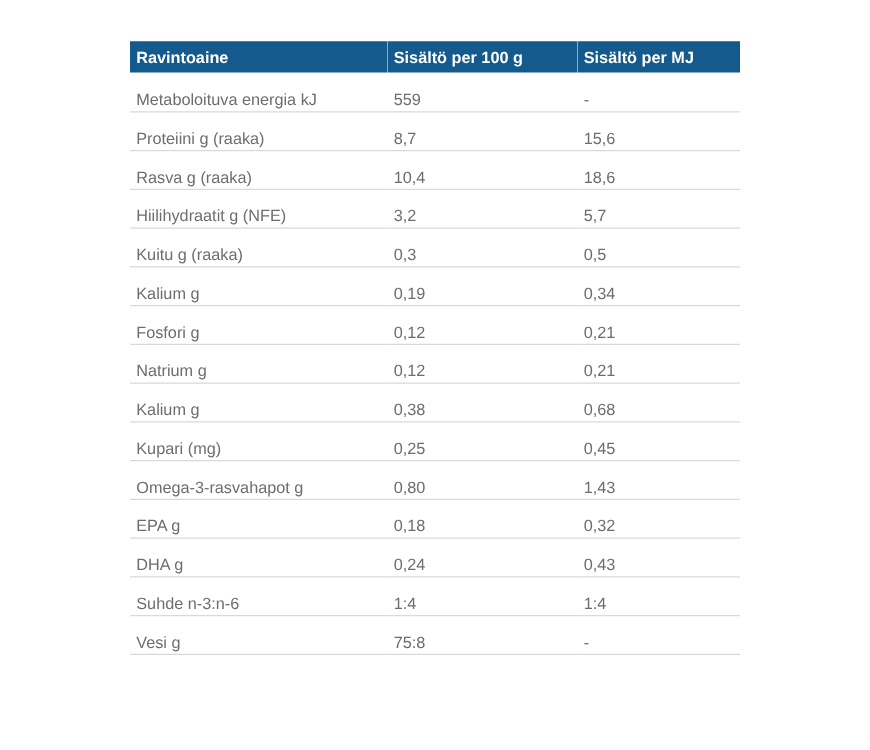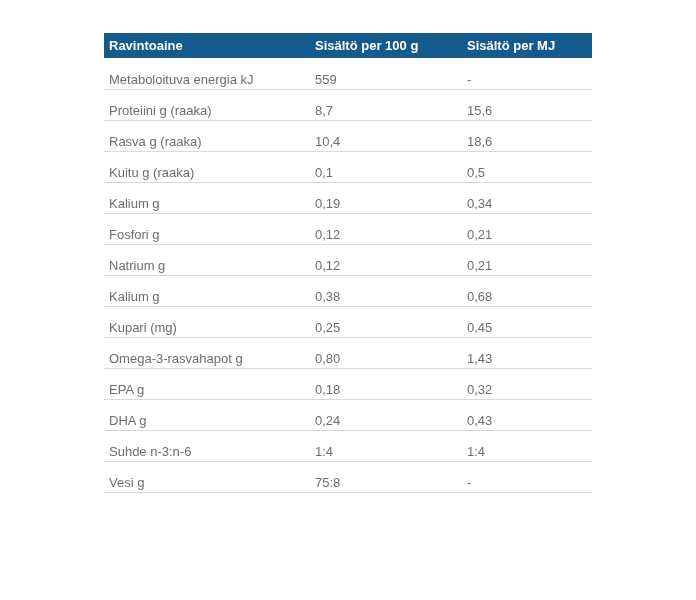--- a/index.html
+++ b/index.html
@@ -85,22 +85,27 @@
           <td>Proteiini g (raaka)</td>
           <td>8,7</td>
           <td>15,6</td>
         </tr>
         <tr>
           <td>Rasva g (raaka)</td>
           <td>10,4</td>
           <td>18,6</td>
         </tr>
         <tr>
+          <td>Hiilihydraatit g (NFE)</td>
+          <td>3,2</td>
+          <td>5,7</td>
+        </tr>
+        <tr>
           <td>Kuitu g (raaka)</td>
-          <td>0,1</td>
+          <td>0,3</td>
           <td>0,5</td>
         </tr>
         <tr>
           <td>Kalium g</td>
           <td>0,19</td>
           <td>0,34</td>
         </tr>
         <tr>
           <td>Fosfori g</td>
           <td>0,12</td>

